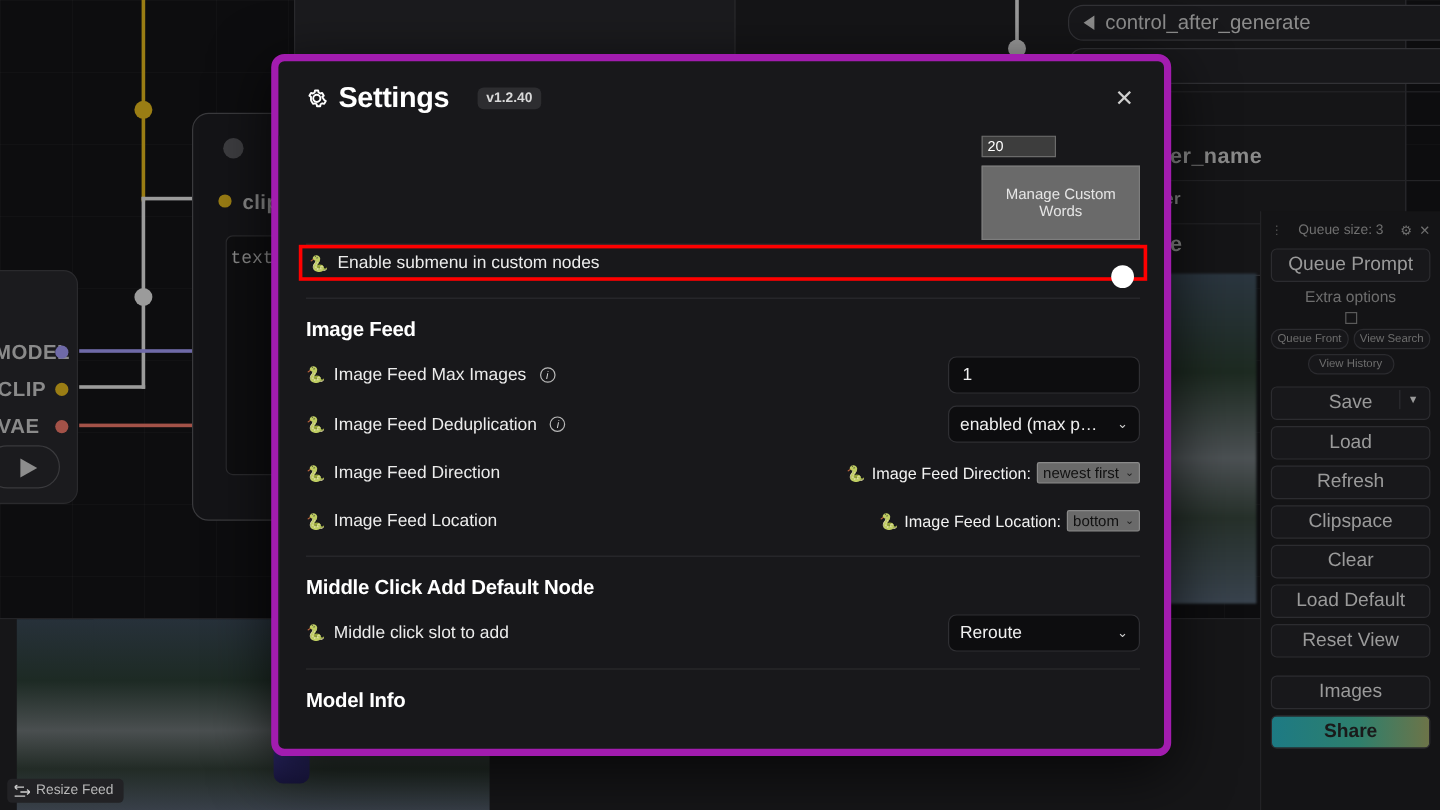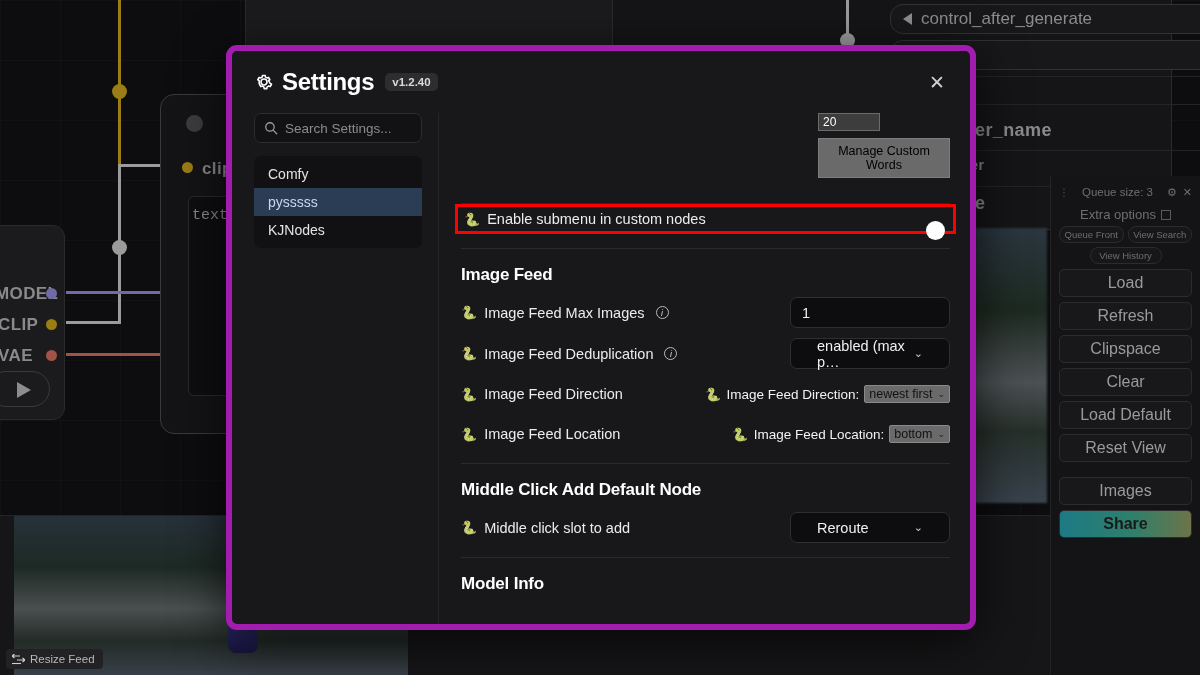--- a/index.html
+++ b/index.html
@@ -53,21 +53,21 @@
   .cm-icon { color: #6f6f6f; font-size: 11px; }
   .cm-btn {
     display: block; width: 100%; margin-top: 5px;
     background: #18181b; border: 1px solid #2c2c30; border-radius: 5px;
     color: #9a9a9a; font-size: 15px; text-align: center;
     padding: 3px 0; font-family: "Liberation Sans", sans-serif;
   }
   .cm-btn.big { font-size: 16px; padding: 4px 0; }
   .cm-extra {
     display: flex; align-items: center; justify-content: center; gap: 5px;
-    color: #6e6e6e; font-size: 13px; margin-top: 5px;
+    color: #6e6e6e; font-size: 13px; margin-top: 5px; flex-direction: column;
   }
   .cm-checkbox { width: 10px; height: 10px; border: 1px solid #5a5a5a; display: inline-block; }
   .cm-row2 { display: flex; gap: 4px; margin-top: 4px; }
   .cm-mini {
     flex: 1; background: #17171a; border: 1px solid #2b2b2f; border-radius: 8px;
     color: #6e6e6e; font-size: 9.5px; text-align: center; padding: 2px 0;
   }
   .cm-mini.center { width: 72px; flex: none; margin: 4px auto 0 auto; }
   .cm-save-wrap { position: relative; margin-top: 10px; }
   .cm-caret {
@@ -122,21 +122,21 @@
     background: #18181b; border: 6px solid #a21caf; border-radius: 11px;
     box-shadow: 0 12px 50px rgba(0,0,0,.7);
     overflow: hidden;
   }
   .dlg-header {
     height: 62px; display: flex; align-items: center; padding: 0 20px 0 22px;
   }
   .gear { width: 20px; height: 20px; margin-right: 8px; flex: none; }
   .dlg-title { color: #fff; font-size: 24px; font-weight: bold; letter-spacing: -.3px; }
   .version {
-    margin-left: 11px; background: #2d2d30; color: #d9d9d9;
+    margin-left: 24px; background: #2d2d30; color: #d9d9d9;
     font-size: 11.5px; font-weight: bold; border-radius: 5px; padding: 3px 7px;
   }
   .dlg-close {
     margin-left: auto; color: #cfcfcf; font-size: 19px; line-height: 1;
     width: 26px; height: 26px; display: flex; align-items: center; justify-content: center;
   }
   .dlg-body { display: flex; height: 523px; }
 
   .side { width: 206px; padding: 0 16px 0 22px; }
   .search-box {
@@ -184,21 +184,21 @@
   .row-ctrl { margin-left: auto; }
   .txt-input {
     width: 160px; height: 31px; background: #0d0d0f;
     border: 1px solid #2f2f33; border-radius: 7px;
     color: #f0f0f0; font-size: 14.5px; padding: 0 11px; outline: none;
     font-family: "Liberation Sans", sans-serif;
   }
   .sel-box {
     width: 160px; height: 31px; background: #0d0d0f;
     border: 1px solid #2f2f33; border-radius: 7px;
-    color: #f0f0f0; font-size: 14.5px; padding: 0 26px;
+    color: #f0f0f0; font-size: 14.5px; padding: 0 9px;
     display: flex; align-items: center; justify-content: space-between;
   }
   .chev { color: #cfcfcf; font-size: 11px; }
 
   .native-row { justify-content: flex-end; gap: 0; }
   .native-label {
     display: flex; align-items: center; gap: 5px;
     color: #f2f2f2; font-size: 13.5px; margin-right: 5px;
   }
   .native-sel {
@@ -221,21 +221,21 @@
     width: 19px; height: 19px; border-radius: 50%; background: #fff;
   }
 
   .top-widgets { position: absolute; right: 20px; top: 0; width: 132px; }
   .num-box {
     width: 62px; height: 18px; background: #3d3d3d; border: 1px solid #6b6b6b;
     color: #fff; font-size: 12px; padding-left: 4px; display: flex; align-items: center;
   }
   .manage-btn {
     margin-top: 7px; width: 132px; background: #6a6a6a; border: 1px solid #7d7d7d;
-    color: #000000; font-size: 12.5px; text-align: center; padding: 5px 2px; line-height: 14px;
+    color: #e5e5e5; font-size: 12.5px; text-align: center; padding: 16px 2px; line-height: 14px;
   }
 </style>
 </head>
 <body>
 
 <div id="root">
 
   <div class="canvas">
 
     <div class="node" style="left:245px; top:-70px; width:375px; height:145px; border-radius:12px;"></div>
@@ -310,30 +310,35 @@
     <span>Resize Feed</span>
   </div>
 
   <div class="comfy-menu">
     <div class="cm-head">
       <span class="cm-drag">⋮</span>
       <span class="cm-title">Queue size: 3</span>
       <span class="cm-icon">⚙</span>
       <span class="cm-icon">✕</span>
     </div>
+    <button class="cm-btn big">Queue Prompt</button>
     <div class="cm-extra">
       <span>Extra options</span>
       <span class="cm-checkbox"></span>
     </div>
     <div class="cm-row2">
       <div class="cm-mini">Queue Front</div>
       <div class="cm-mini">View Search</div>
     </div>
     <div class="cm-mini center">View History</div>
 
+    <div class="cm-save-wrap">
+      <button class="cm-btn big">Save</button>
+      <span class="cm-caret">▼</span>
+    </div>
     <button class="cm-btn big">Load</button>
     <button class="cm-btn big">Refresh</button>
     <button class="cm-btn big">Clipspace</button>
     <button class="cm-btn big">Clear</button>
     <button class="cm-btn big">Load Default</button>
     <button class="cm-btn big">Reset View</button>
     <div class="cm-gap"></div>
     <button class="cm-btn big">Images</button>
     <button class="cm-btn big cm-share">Share</button>
   </div>
@@ -345,40 +350,20 @@
         <path fill="none" stroke="#ffffff" stroke-width="1.9" d="M12 8.4a3.6 3.6 0 1 0 0 7.2 3.6 3.6 0 0 0 0-7.2z"></path>
         <path fill="none" stroke="#ffffff" stroke-width="1.9" stroke-linejoin="round" d="M19.4 13.6l1.6 1.1-1.6 2.8-1.9-.6-1.7 1-.4 2h-3.2l-.4-2-1.7-1-1.9.6-1.6-2.8L6.2 13.6V10.4L4.6 9.3l1.6-2.8 1.9.6 1.7-1 .4-2h3.2l.4 2 1.7 1 1.9-.6 1.6 2.8-1.6 1.1z"></path>
       </svg>
       <span class="dlg-title">Settings</span>
       <span class="version">v1.2.40</span>
       <span class="dlg-close">✕</span>
     </div>
 
     <div class="dlg-body">
 
-      <div class="side">
-        <div class="search-box">
-          <svg width="14" height="14" viewBox="0 0 16 16">
-            <circle cx="6.8" cy="6.8" r="4.8" fill="none" stroke="#9a9a9a" stroke-width="1.5"></circle>
-            <path d="M10.4 10.4L14.5 14.5" stroke="#9a9a9a" stroke-width="1.5" stroke-linecap="round"></path>
-          </svg>
-          <input class="search-input" type="text" placeholder="Search Settings..." style="">
-        </div>
-        <div class="cat-list">
-          <div class="cat-item">
-            <span>Comfy</span>
-          </div>
-          <div class="cat-item active">
-            <span>pysssss</span>
-          </div>
-          <div class="cat-item">
-            <span>KJNodes</span>
-          </div>
-        </div>
-      </div>
 
       <div class="content">
 
         <div class="top-widgets">
           <div class="num-box">20</div>
           <div class="manage-btn">Manage Custom Words</div>
         </div>
         <div style="height:76px;"></div>
         <div class="sec-divider"></div>
 

